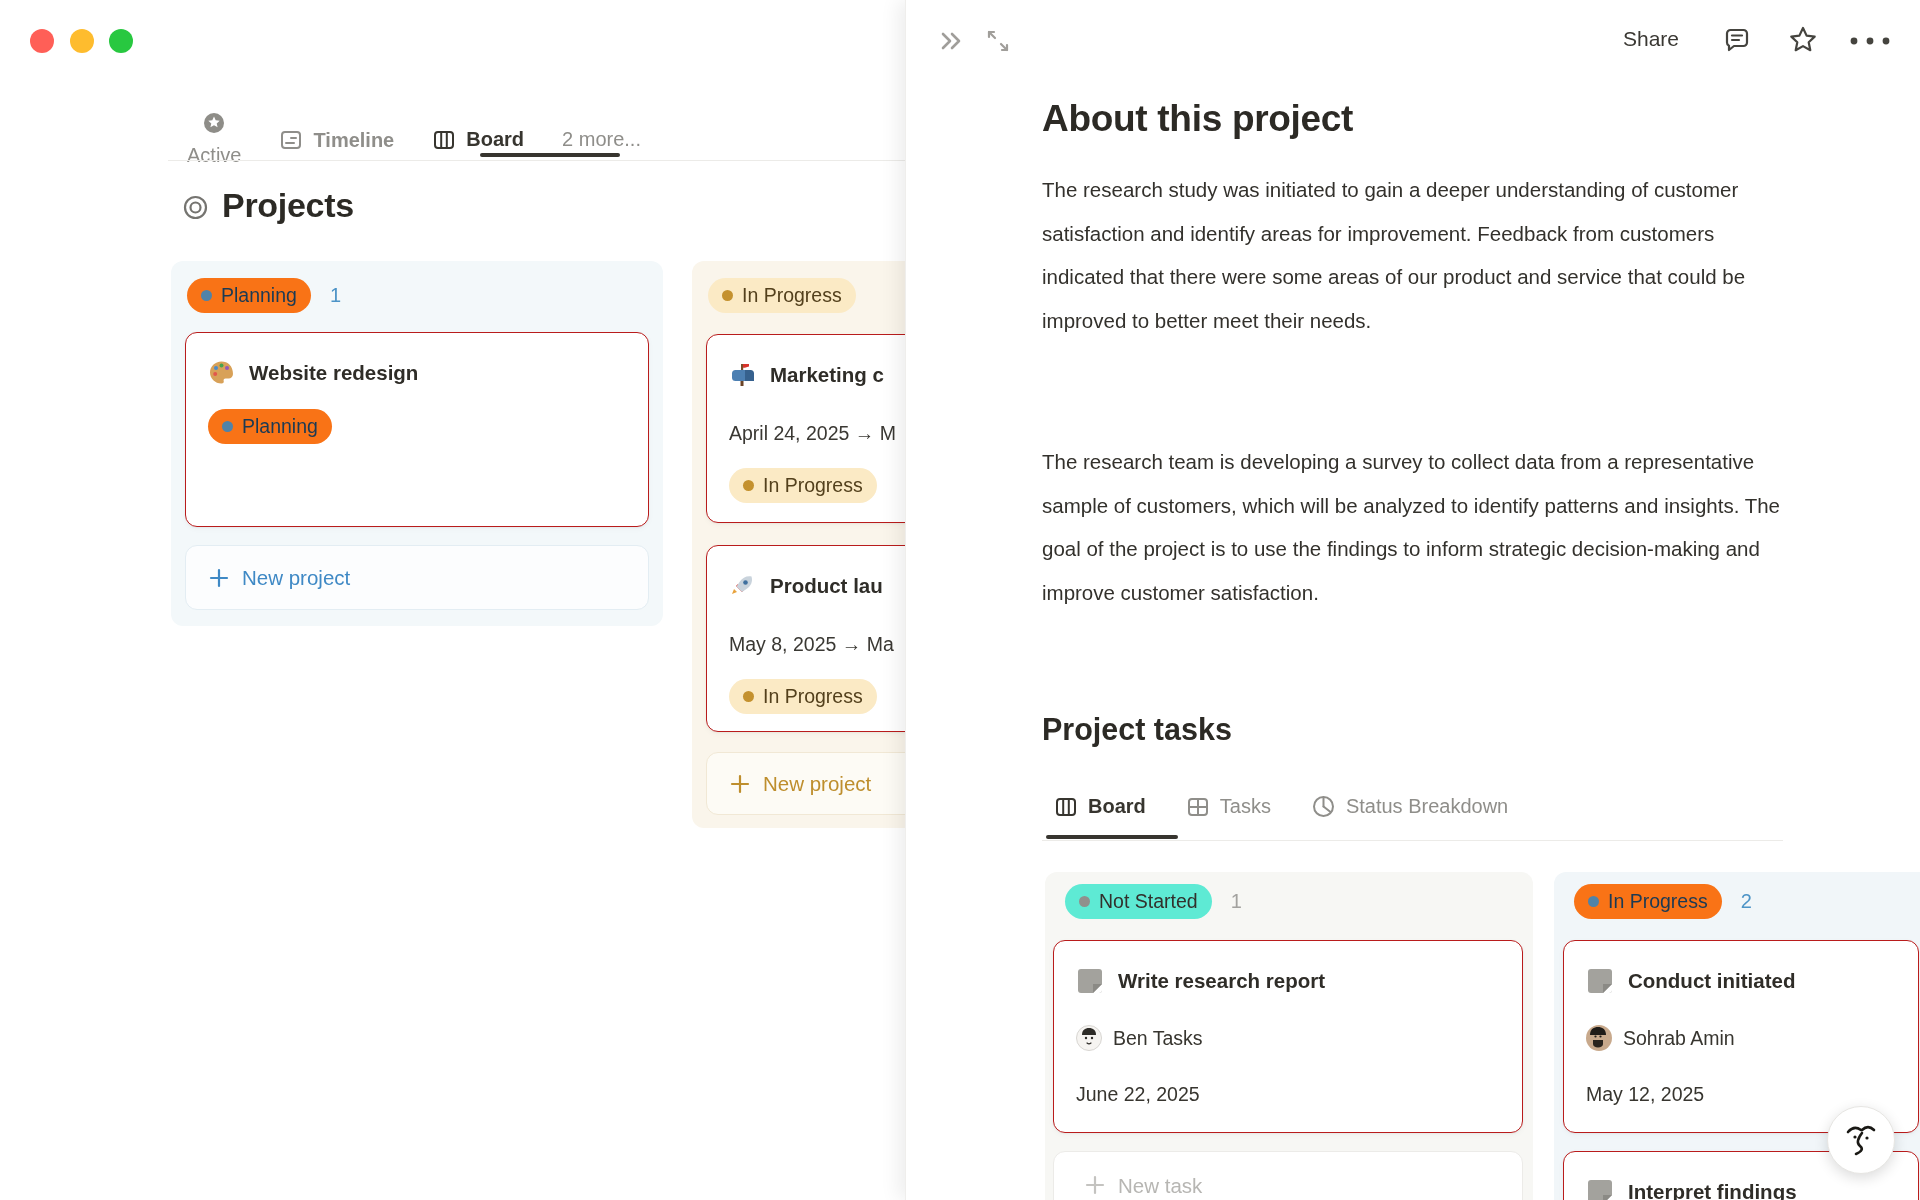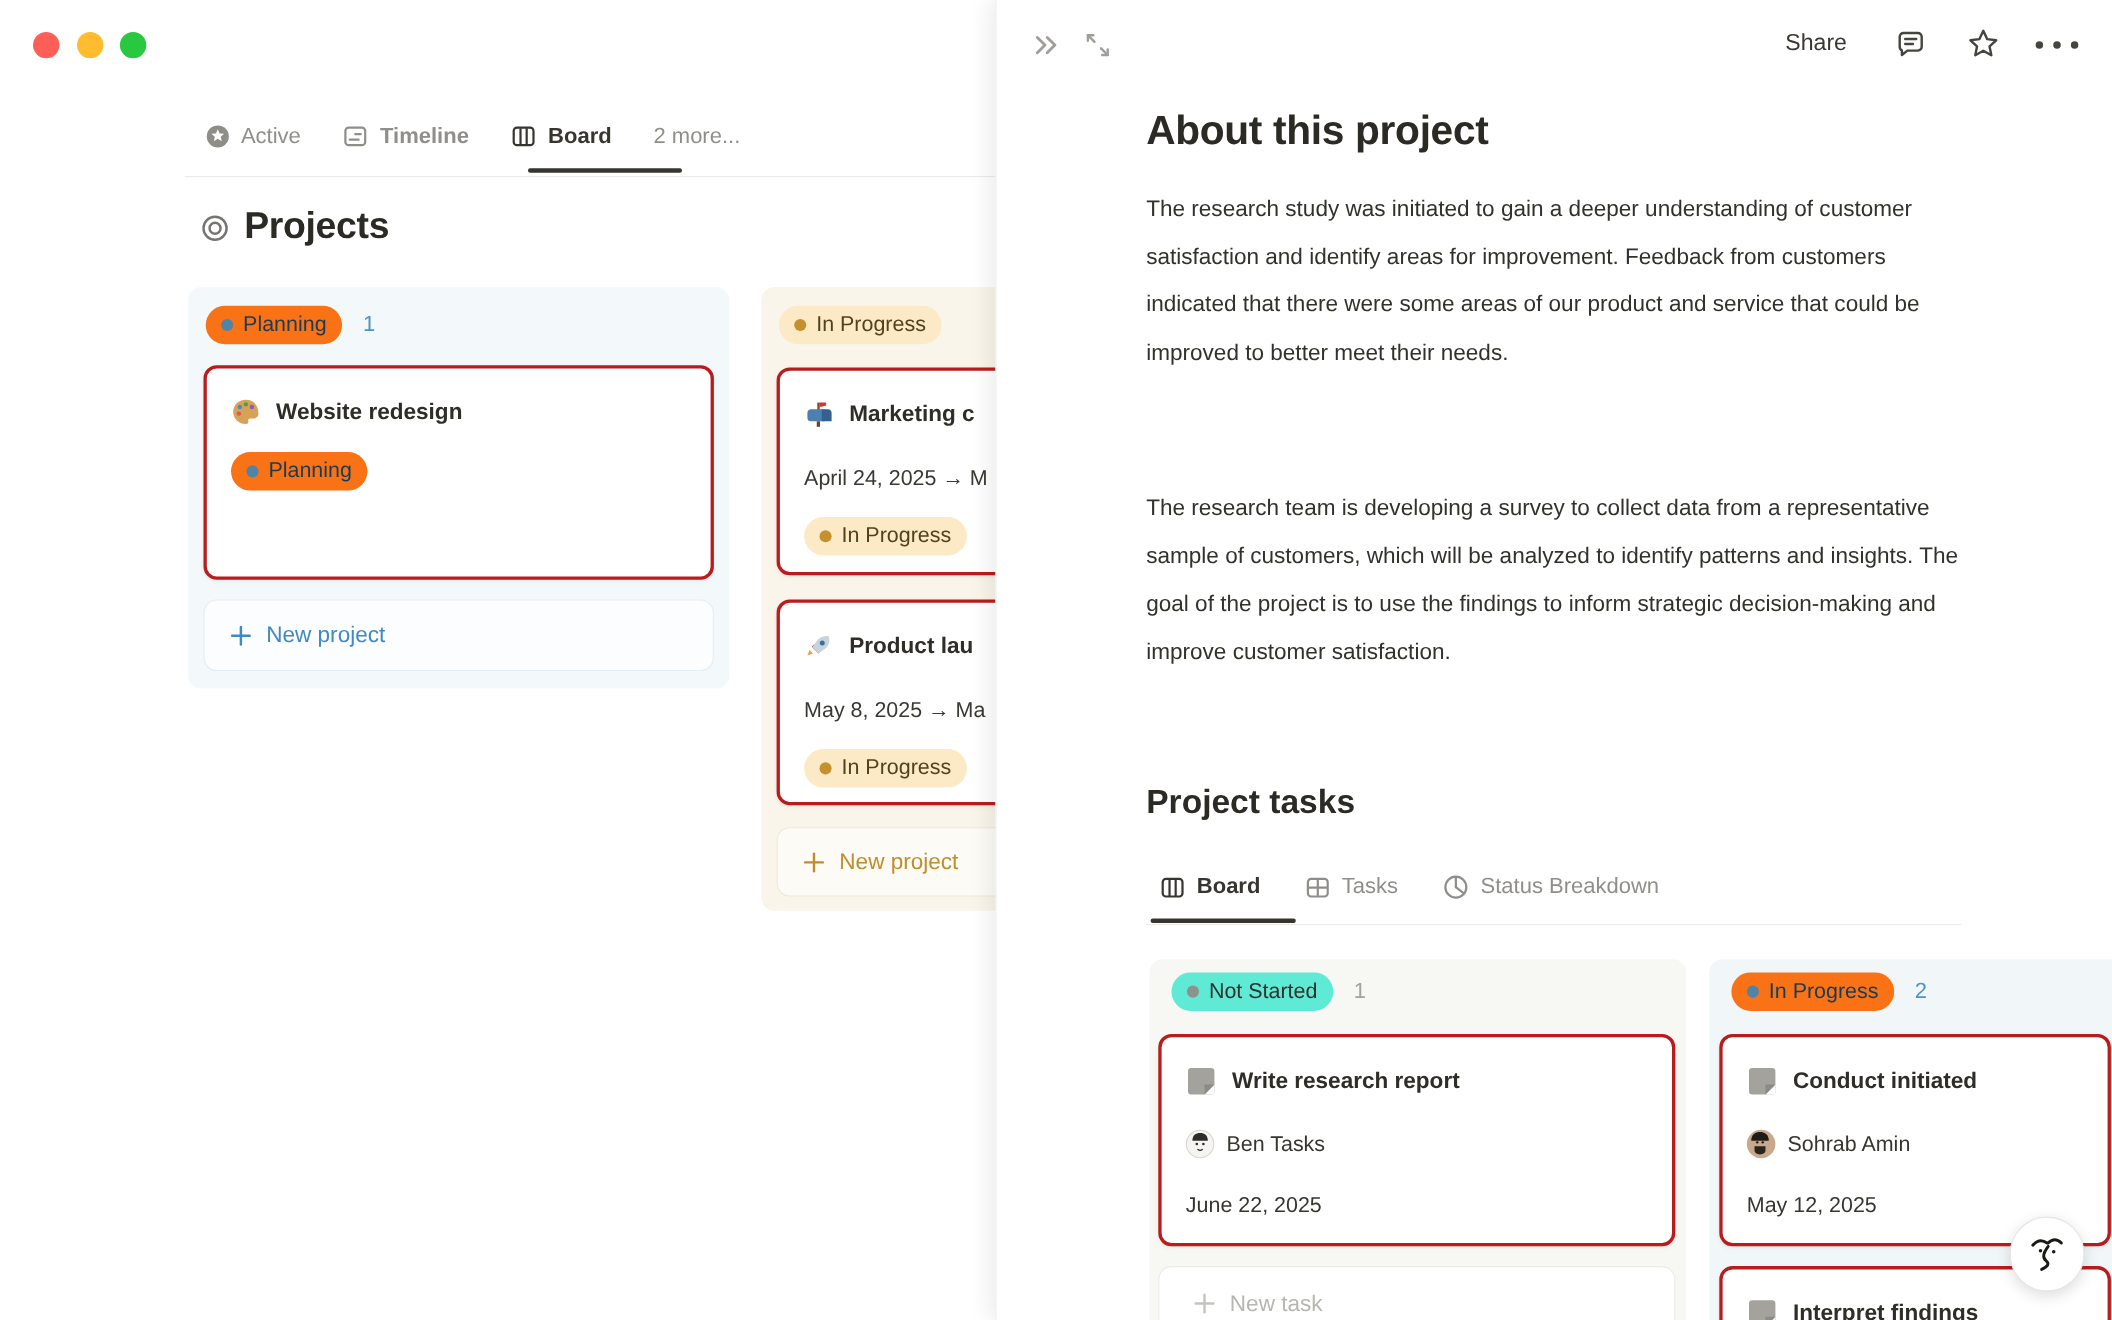--- a/index.html
+++ b/index.html
@@ -18,21 +18,21 @@
   
   .col{position:absolute;border-radius:12px;}
   .pill{display:inline-flex;align-items:center;gap:9px;height:35px;padding:0 14px;border-radius:18px;
         font-size:19.5px;white-space:nowrap;}
   .pill .dot{width:11px;height:11px;border-radius:50%;display:inline-block;}
   .pill.blue{background:#f97316;color:#1B3A54;}  .pill.blue .dot{background:#5083A8;}
   .pill.yellow{background:#FBEAC5;color:#53401C;} .pill.yellow .dot{background:#C4912E;}
   .pill.gray{background:#5eead4;color:#32302C;}  .pill.gray .dot{background:#90908D;}
   .colhead{position:absolute;display:flex;align-items:center;}
   .count{font-size:20px;margin-left:19px;}
-  .card{position:absolute;background:#fff;border:3px solid #b91c1c;border-radius:12px;
+  .card{position:absolute;background:#fff;border:1px solid #b91c1c;border-radius:12px;
         box-shadow:0 1px 2px rgba(0,0,0,.04),0 2px 6px rgba(0,0,0,.03);box-sizing:border-box;
         padding:26px 22px 14px 22px;overflow:hidden;}
   .card .trow{display:flex;align-items:center;gap:14px;}
   .card .ctitle{font-size:20.5px;font-weight:600;color:#2F2D28;white-space:nowrap;}
   .card .cdates{font-size:19.5px;color:#3A3833;margin-top:34px;white-space:nowrap;}
   .card .ctag{margin-top:23px;}
   .card .arow{display:flex;align-items:center;gap:11px;margin-top:30px;}
   .card .aname{font-size:19.5px;color:#37352F;white-space:nowrap;}
   .card .cdate2{font-size:19.5px;color:#37352F;margin-top:32px;white-space:nowrap;}
   .newbtn{position:absolute;display:flex;align-items:center;gap:12px;border-radius:12px;
@@ -54,21 +54,21 @@
 </head>
 <body>
 
 <div class="stage">
 
   <span class="tl" style="left:30px;top:29px;background:#FF5F57;"></span>
   <span class="tl" style="left:70px;top:29px;background:#FEBC2E;"></span>
   <span class="tl" style="left:109px;top:29px;background:#28C840;"></span>
 
   <div class="tabrow" style="left:187px;top:112px;">
-    <div style="display:flex;align-items:center;gap:10px;">
+    <div style="display:flex;align-items:center;gap:10px;flex-direction:column;">
       <span class="icon">
         <svg width="22" height="22" viewBox="0 0 22 22">
             <circle cx="11" cy="11" r="10" fill="#8E8D88"></circle>
             <path d="M11 4.6l1.7 3.7 4 .4-3 2.7.9 3.9L11 13.2l-3.6 2.1.9-3.9-3-2.7 4-.4z" fill="#fff"></path>
           </svg>
       </span>
       <span class="tablabel">Active</span>
     </div>
     <div style="display:flex;align-items:flex-end;gap:10px;margin-left:26px;font-weight:bold;">
       <span class="icon">

